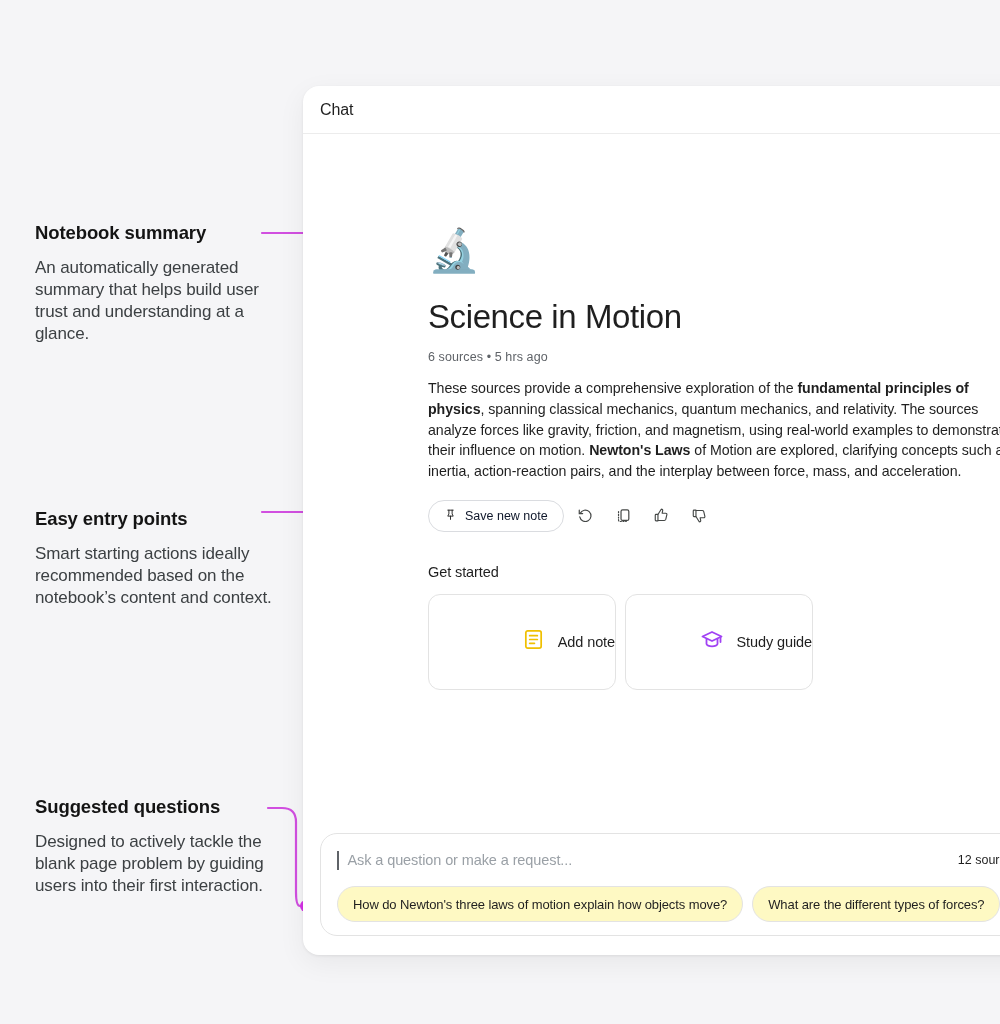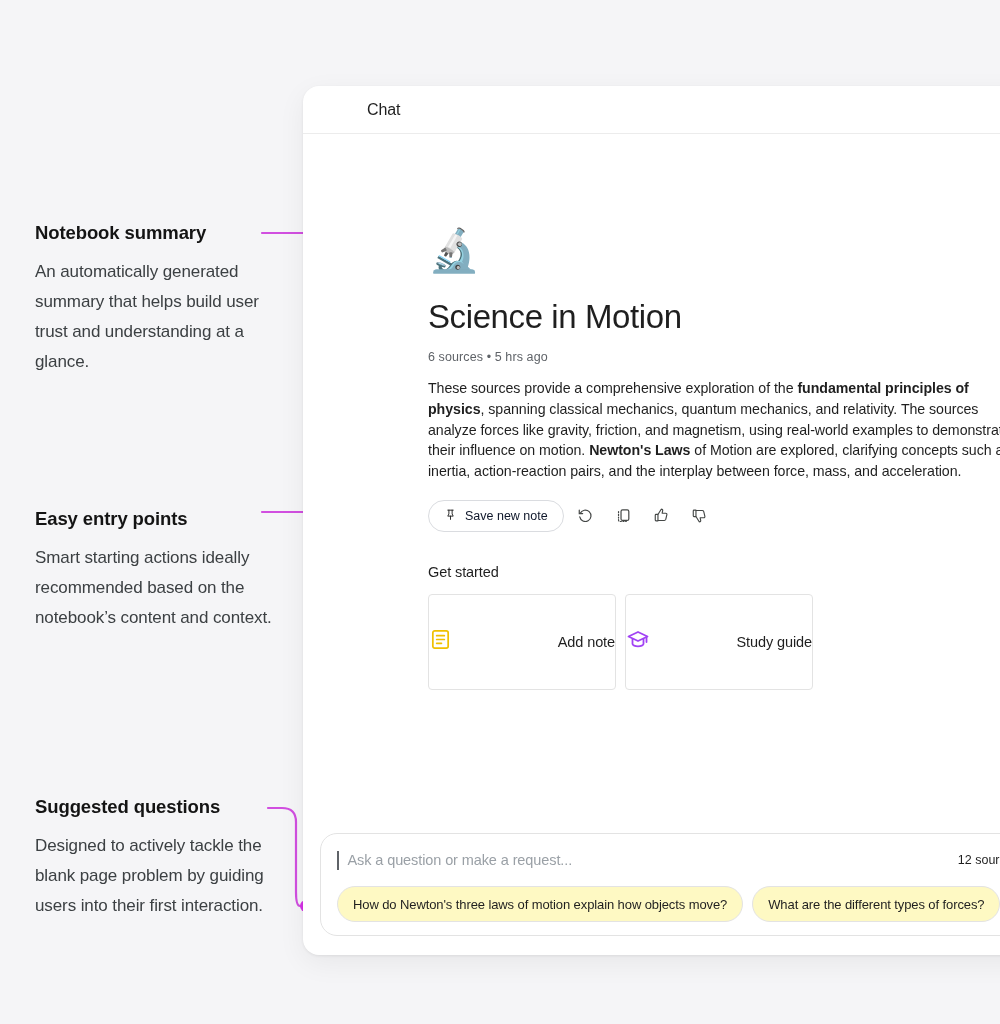--- a/index.html
+++ b/index.html
@@ -28,21 +28,21 @@
   .anno { position: absolute; left: 35px; width: 245px; }
   .anno-title {
     font-size: 18.5px;
     font-weight: bold;
     color: #141414;
     letter-spacing: -0.1px;
     margin-bottom: 13px;
   }
   .anno-body {
     font-size: 17px;
-    line-height: 30px;
+    line-height: 22px;
     color: #3c4043;
     letter-spacing: -0.1px;
   }
 
   .anno-1 { top: 222px; }
   .anno-2 { top: 508px; }
   .anno-3 { top: 796px; }
 
   
   .connectors {
@@ -69,21 +69,20 @@
     height: 48px;
     border-bottom: 1px solid #ececec;
     display: flex;
     align-items: center;
     padding-left: 17px;
   }
   .panel-header-title {
     font-size: 16px;
     color: #1f1f1f;
     letter-spacing: -0.1px;
-    margin-left: 47px;
   }
 
   .panel-body {
     position: relative;
     height: 820px;
     padding: 0 20px;
   }
 
   .content {
     padding-left: 105px;
@@ -170,25 +169,25 @@
   .cards {
     display: flex;
     gap: 9px;
     margin-top: 14px;
   }
 
   .card {
     width: 188px;
     height: 96px;
     border: 1px solid #e3e3e3;
-    border-radius: 4px;
+    border-radius: 12px;
     background: #fff;
     display: flex;
     align-items: center;
-    justify-content: space-between;
+    justify-content: flex-end;
     gap: 13px;
     cursor: pointer;
   }
   .card-label {
     font-size: 14.5px;
     color: #1f1f1f;
     letter-spacing: -0.1px;
   }
 
   

